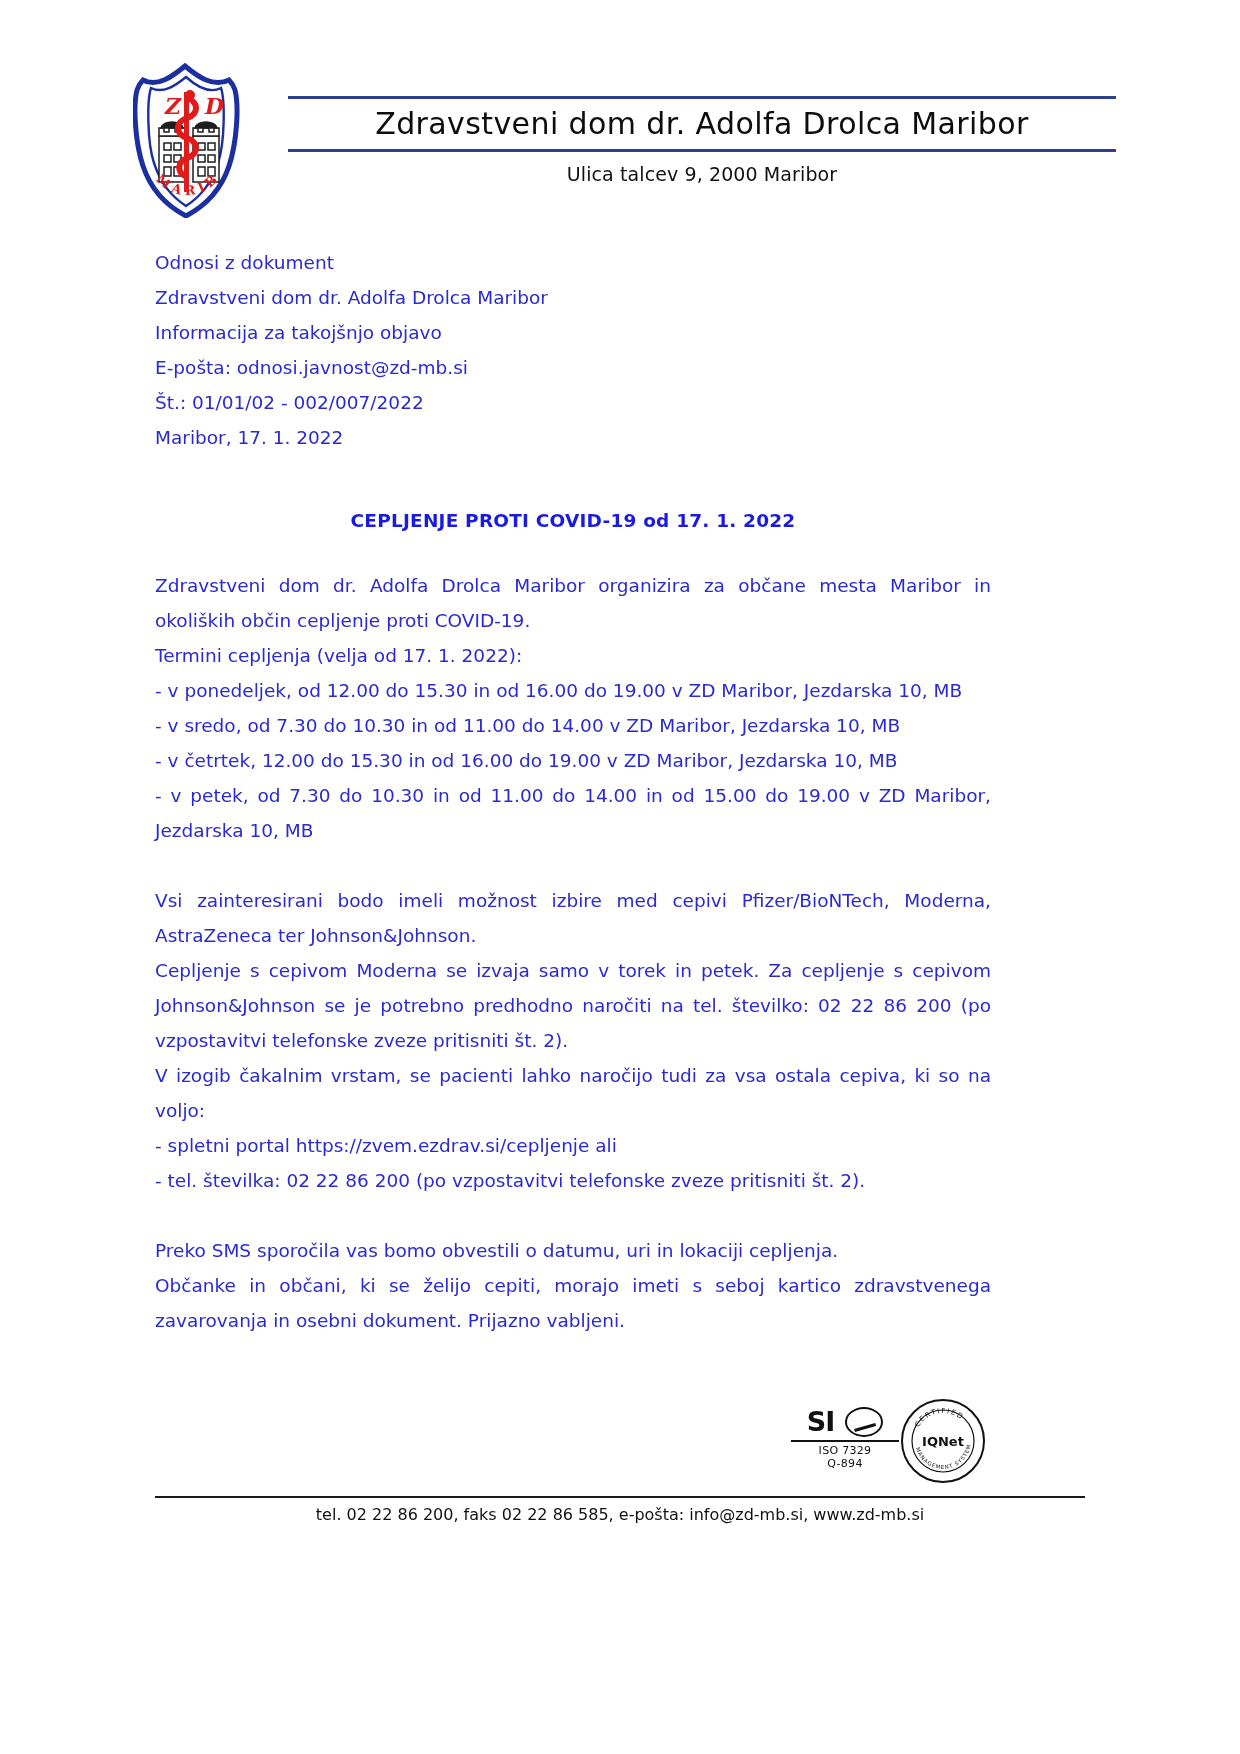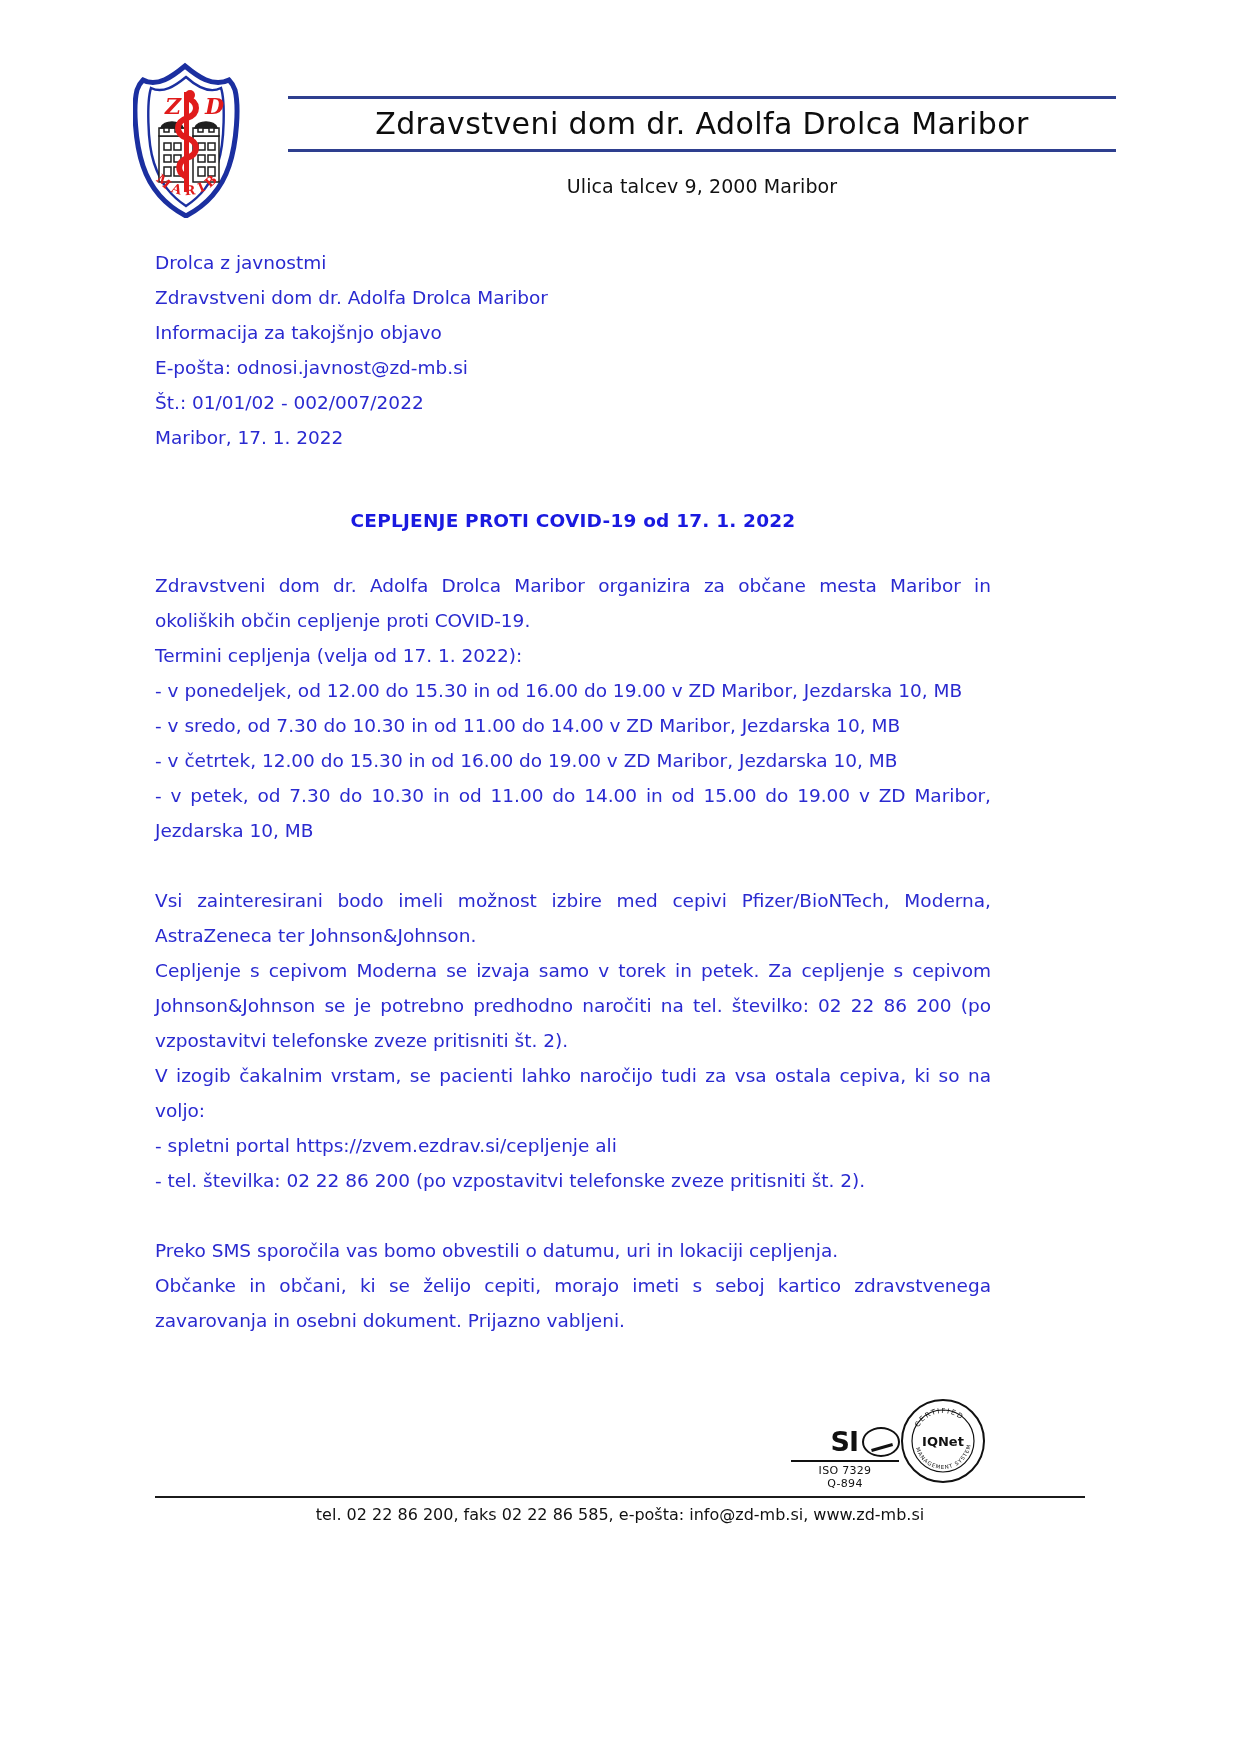--- a/index.html
+++ b/index.html
@@ -53,21 +53,21 @@
     letter-spacing: 0.4px;
     text-align: center;
     padding: 7px 0 8px 0;
     white-space: nowrap;
   }
   .org-address {
     font-family: "DejaVu Sans", sans-serif;
     font-size: 19px;
     color: #111;
     text-align: center;
-    padding-top: 23px;
+    padding-top: 11px;
     letter-spacing: 0.1px;
   }
 
   
   .content {
     position: absolute;
     left: 155px;
     top: 245px;
     width: 836px;
     color: #2a2ad0;
@@ -117,23 +117,22 @@
   .siq {
     position: absolute;
     left: 0px;
     top: 8px;
     width: 110px;
     text-align: center;
   }
   .siq-top {
     display: flex;
     align-items: center;
-    justify-content: flex-end;
-    gap: 4px;
-    margin-top: 20px;
+    justify-content: center;
+    gap: 11px;
   }
   .siq-letters {
     font-family: "DejaVu Sans", sans-serif;
     font-weight: bold;
     font-size: 27px;
     color: #111;
     letter-spacing: -1px;
   }
   .siq-q {
     width: 34px;
@@ -245,21 +244,21 @@
       <div class="rule"></div>
       <div class="org-title">Zdravstveni dom dr. Adolfa Drolca Maribor</div>
       <div class="rule"></div>
       <div class="org-address">Ulica talcev 9, 2000 Maribor</div>
     </div>
   </div>
 
   <div class="content">
 
     <div>
-      <div class="meta-line">Drolca z javnostmi</div>
+      <div class="meta-line">Odnosi z dokument</div>
       <div class="meta-line">Zdravstveni dom dr. Adolfa Drolca Maribor</div>
       <div class="meta-line">Informacija za takojšnjo objavo</div>
       <div class="meta-line">E-pošta: odnosi.javnost@zd-mb.si</div>
       <div class="meta-line">Št.: 01/01/02 - 002/007/2022</div>
       <div class="meta-line">Maribor, 17. 1. 2022</div>
     </div>
 
     <div class="doc-heading">CEPLJENJE PROTI COVID-19 od 17. 1. 2022</div>
 
     <p class="para">Zdravstveni dom dr. Adolfa Drolca Maribor organizira za občane mesta Maribor in okoliških občin cepljenje proti COVID-19.</p>

